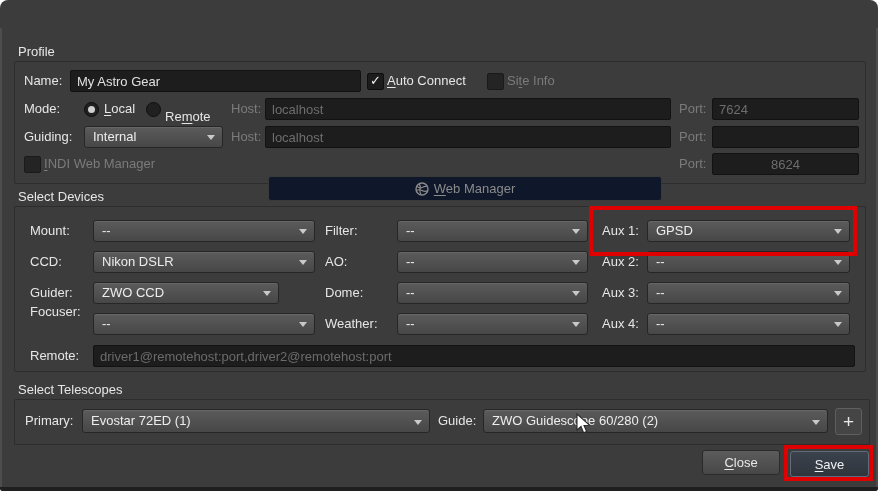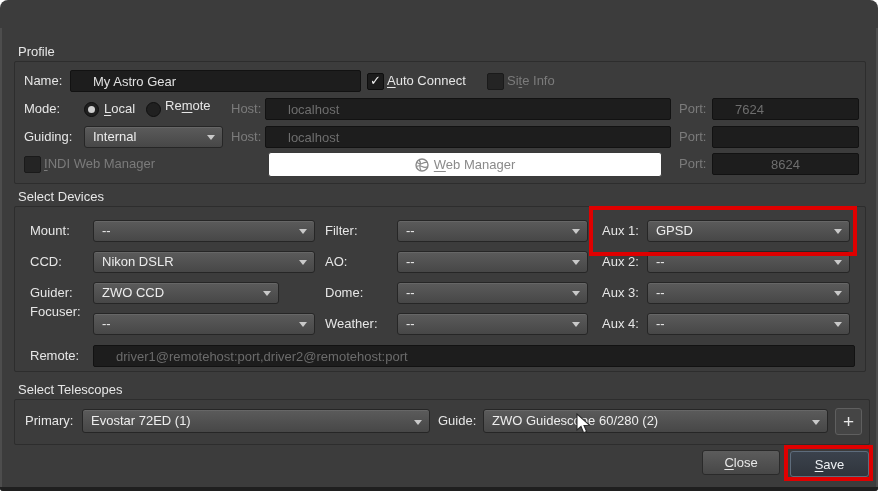--- a/index.html
+++ b/index.html
@@ -13,38 +13,38 @@
        background:radial-gradient(circle at 50% 28%,#5e5e5e,#383838 62%,#272727 100%);}
   .orb i{position:absolute;left:4px;top:4px;width:12px;height:12px;border-radius:50%;display:block;
        background:radial-gradient(circle at 50% 30%,#484848,#232323 75%);}
   .edgeL,.edgeR{position:absolute;top:28px;bottom:0;width:2px;background:#4d4d4d;}
   .edgeL{left:0}.edgeR{right:0}
   .edgeB{position:absolute;left:0;right:0;bottom:0;height:4px;background:#1f1f1f;border-radius:0 0 3px 3px;}
   .lbl{position:absolute;font-size:13px;color:#e6e6e6;line-height:22px;white-space:nowrap;}
   .dis{color:#7b7b7b !important;}
   .grp{position:absolute;border:1px solid #2d2d2d;border-radius:2px;}
   .inp{position:absolute;height:22px;background:#1d1d1d;border:1px solid #121212;border-radius:2px;
-       color:#e0e0e0;font:13px "Liberation Sans",sans-serif;padding:0 22px;box-sizing:border-box;outline:none;}
+       color:#e0e0e0;font:13px "Liberation Sans",sans-serif;padding:0 6px;box-sizing:border-box;outline:none;}
   .inp.gray{color:#6e6e6e;}
   .inp::placeholder{color:#6b6b6b;}
   .combo{position:absolute;height:22px;background:linear-gradient(#5b5b5b,#474747);
        border:1px solid #262626;border-radius:3px;color:#ededed;font-size:13px;line-height:20px;
        padding:0 38px 0 8px;box-sizing:border-box;box-shadow:inset 0 1px 0 rgba(255,255,255,.08);white-space:nowrap;}
   .combo .arr{position:absolute;right:7px;top:8px;width:0;height:0;
        border-left:4px solid transparent;border-right:4px solid transparent;border-top:5px solid #c9c9c9;}
   .chk{position:absolute;width:15px;height:15px;background:#1c1c1c;border:1px solid #0e0e0e;border-radius:2px;
        color:#f2f2f2;font-size:13px;line-height:14px;text-align:center;}
   .chk.off{color:transparent;}
   .chk.dchk{background:#242424;border-color:#1a1a1a;}
   .rad{position:absolute;width:13px;height:13px;border-radius:50%;background:#202020;border:1px solid #0f0f0f;}
   .rad.on::after{content:"";position:absolute;left:3px;top:3px;width:7px;height:7px;border-radius:50%;background:#cfcfcf;}
   .btn{position:absolute;background:linear-gradient(#5c5c5c,#474747);border:1px solid #2a2a2a;border-radius:3px;
        color:#e8e8e8;font-size:13px;text-align:center;box-sizing:border-box;
        display:flex;align-items:center;justify-content:center;gap:5px;}
-  .btn.disabled{background:#ffffff;color:#8a8a8a;border-color:#3a3a3a;}
+  .btn.disabled{background:#0f172a;color:#8a8a8a;border-color:#3a3a3a;margin-top:24px;}
   .btn.focusd{background:linear-gradient(#3b424c,#30353d);border:1px solid #5e6c7c;color:#eef1f4;}
   .btn.sq{background:#454545;border:1px solid #5f5f5f;color:#e8e8e8;font-size:19px;line-height:1;}
   .ann{position:absolute;border:4px solid #df0000;z-index:60;pointer-events:none;}
   u{text-underline-offset:2px;}
   .cursor{position:absolute;z-index:70;pointer-events:none;}
 </style>
 </head>
 <body>
 
 <div class="win">
@@ -59,21 +59,21 @@
   <input class="inp" style="left: 70px; top: 70px; width: 291px;" value="My Astro Gear">
   <div class="chk" style="left:367px;top:73px">✓</div>
   <div class="lbl" style="left:387px;top:70px"><u>A</u>uto Connect</div>
   <div class="chk off dchk" style="left:487px;top:73px"></div>
   <div class="lbl dis" style="left:507px;top:70px">Si<u>t</u>e Info</div>
 
   <div class="lbl" style="left:24px;top:98px">Mode:</div>
   <div class="rad on" style="left:84px;top:102px"></div>
   <div class="lbl" style="left:104px;top:98px"><u>L</u>ocal</div>
   <div class="rad" style="left:146px;top:102px"></div>
-  <div class="lbl" style="left:165px;top:95px">Re<u>m</u>ote</div>
+  <div class="lbl" style="left:165px;top:106px">Re<u>m</u>ote</div>
   <div class="lbl dis" style="left:231px;top:98px">Host:</div>
   <input class="inp gray" style="left: 265px; top: 98px; width: 406px;" value="localhost">
   <div class="lbl dis" style="left:679px;top:98px">Port:</div>
   <input class="inp gray" style="left: 712px; top: 98px; width: 147px;" value="7624">
 
   <div class="lbl" style="left:24px;top:126px">Guiding:</div>
   <div class="combo" style="left:84px;top:126px;width:139px">
     <span>Internal</span>
     <span class="arr"></span>
   </div>

